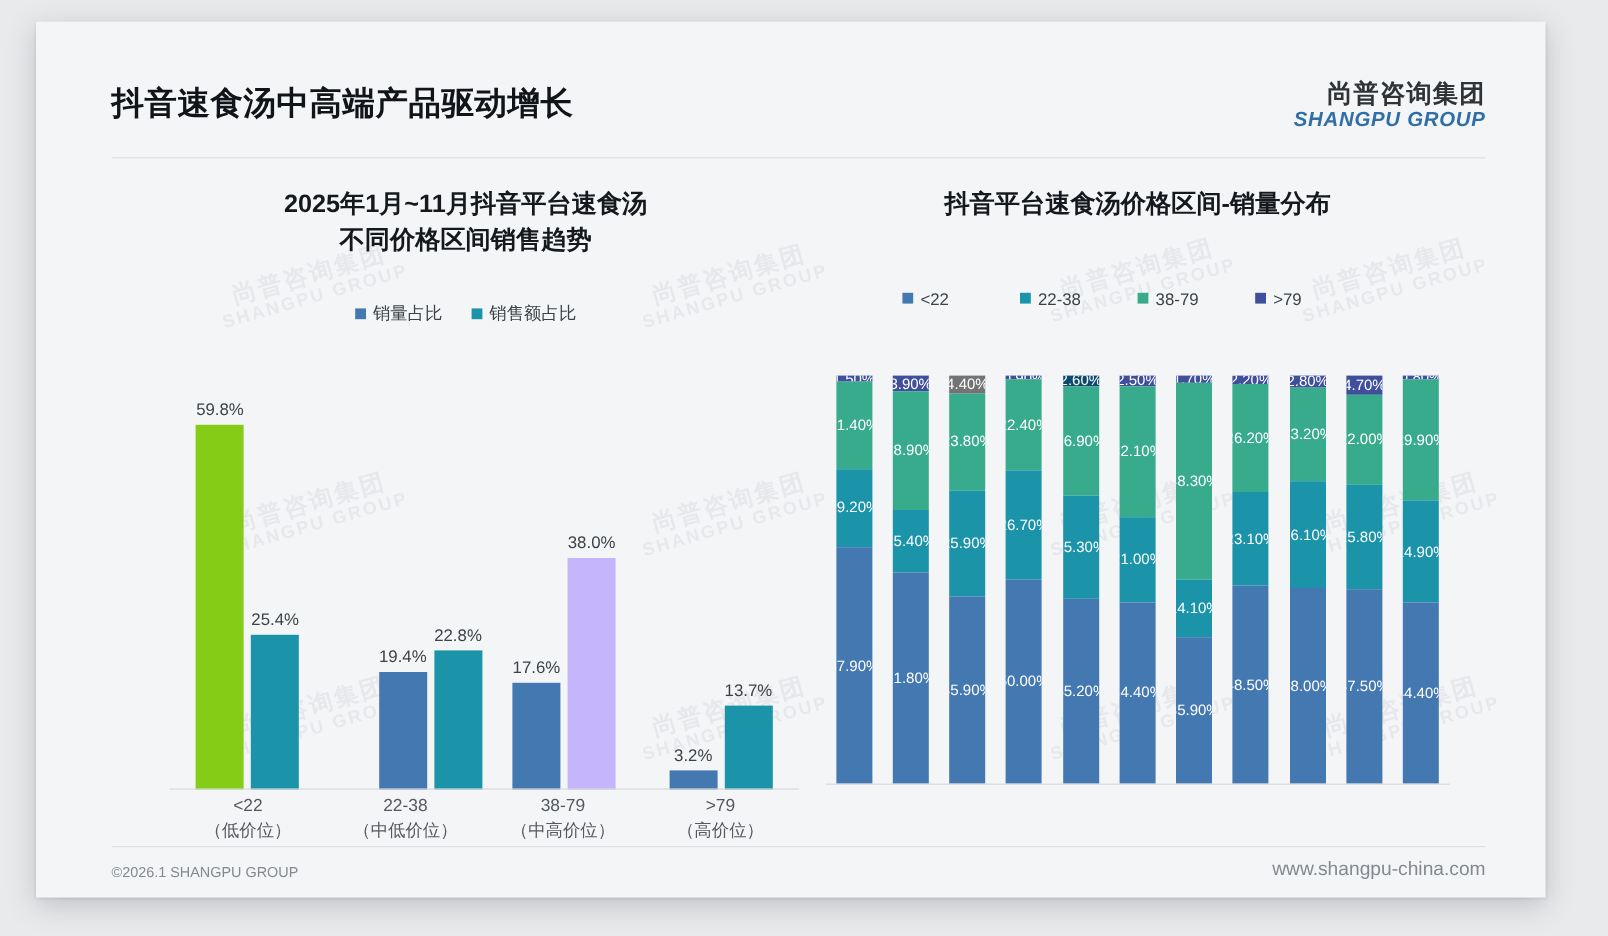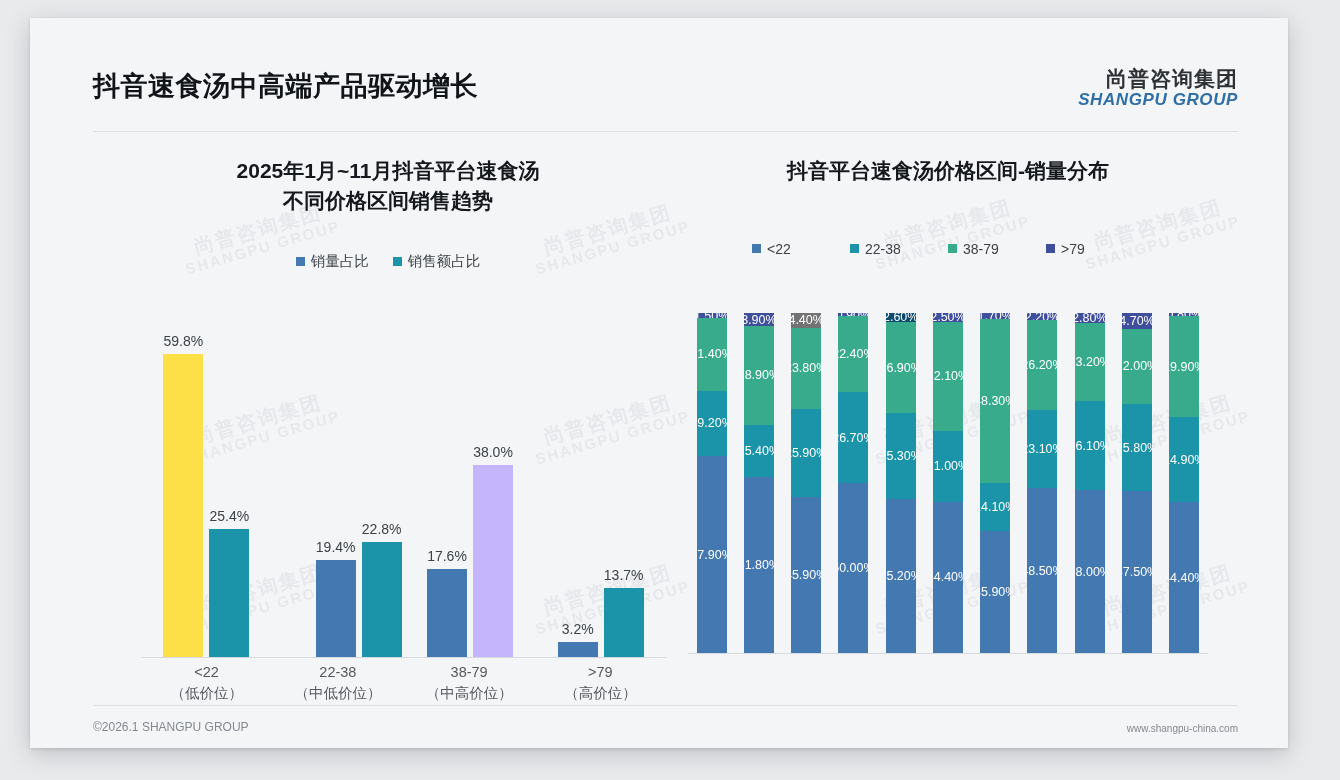--- a/index.html
+++ b/index.html
@@ -71,21 +71,21 @@
   .seg .slabel{
     position:absolute;left:50%;top:50%;transform:translate(-50%,-50%);
     font-size:12.5px;color:#ffffff;white-space:nowrap;
   }
   .sxaxis{position:absolute;left:0;right:0;top:340px;height:1px;background:#d6d9dd;}
   .scats{position:absolute;left:0;right:0;top:344px;display:flex;}
   .scat{flex:1;text-align:center;font-size:14.5px;color:#55595e;}
   
   .footer-rule{position:absolute;left:63px;right:50px;bottom:42px;height:1px;background:#dcdfe3;}
   .footer-left{position:absolute;left:63px;bottom:14px;font-size:12px;color:#84898f;}
-  .footer-right{position:absolute;right:50px;bottom:14px;font-size:10px;color:#84898f;}
+  .footer-right{position:absolute;right:50px;bottom:14px;font-size:16px;color:#84898f;}
 </style>
 </head>
 <body>
 
 <div class="slide">
 
   <div class="header">
     <div class="slide-title">抖音速食汤中高端产品驱动增长</div>
     <div class="logo">
       <div class="logo-cn">尚普咨询集团</div>
@@ -157,21 +157,21 @@
         </div>
         <div class="lg-item">
           <span class="sw" style="background: rgb(27, 147, 168);"></span>
           <span>销售额占比</span>
         </div>
       </div>
     <div class="gchart">
       <div class="gplot">
         <div class="ggroups" id="grouped-bars">
             <div class="ggroup">
-              <div class="gbar" style="height: 92%; background: #fde047;">
+              <div class="gbar" style="height: 92%; background: #84cc16;">
                 <div class="val">59.8%</div>
               </div>
               <div class="gbar" style="height: 39.0769%; background: rgb(27, 147, 168);">
                 <div class="val">25.4%</div>
               </div>
             </div>
             <div class="ggroup">
               <div class="gbar" style="height: 29.8462%; background: rgb(68, 120, 176); margin-left: 44px;">
                 <div class="val">19.4%</div>
               </div>

